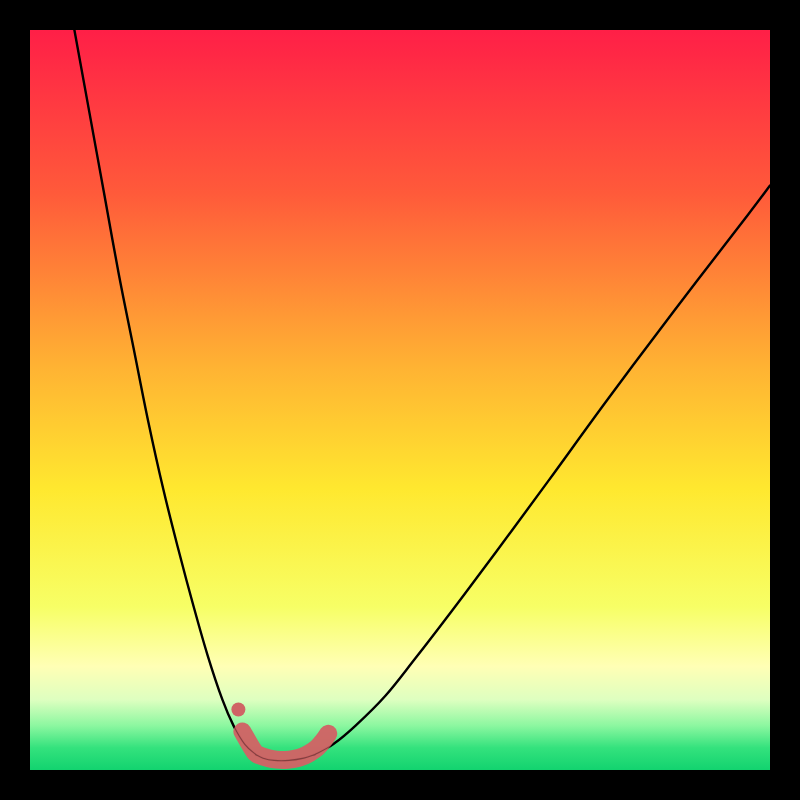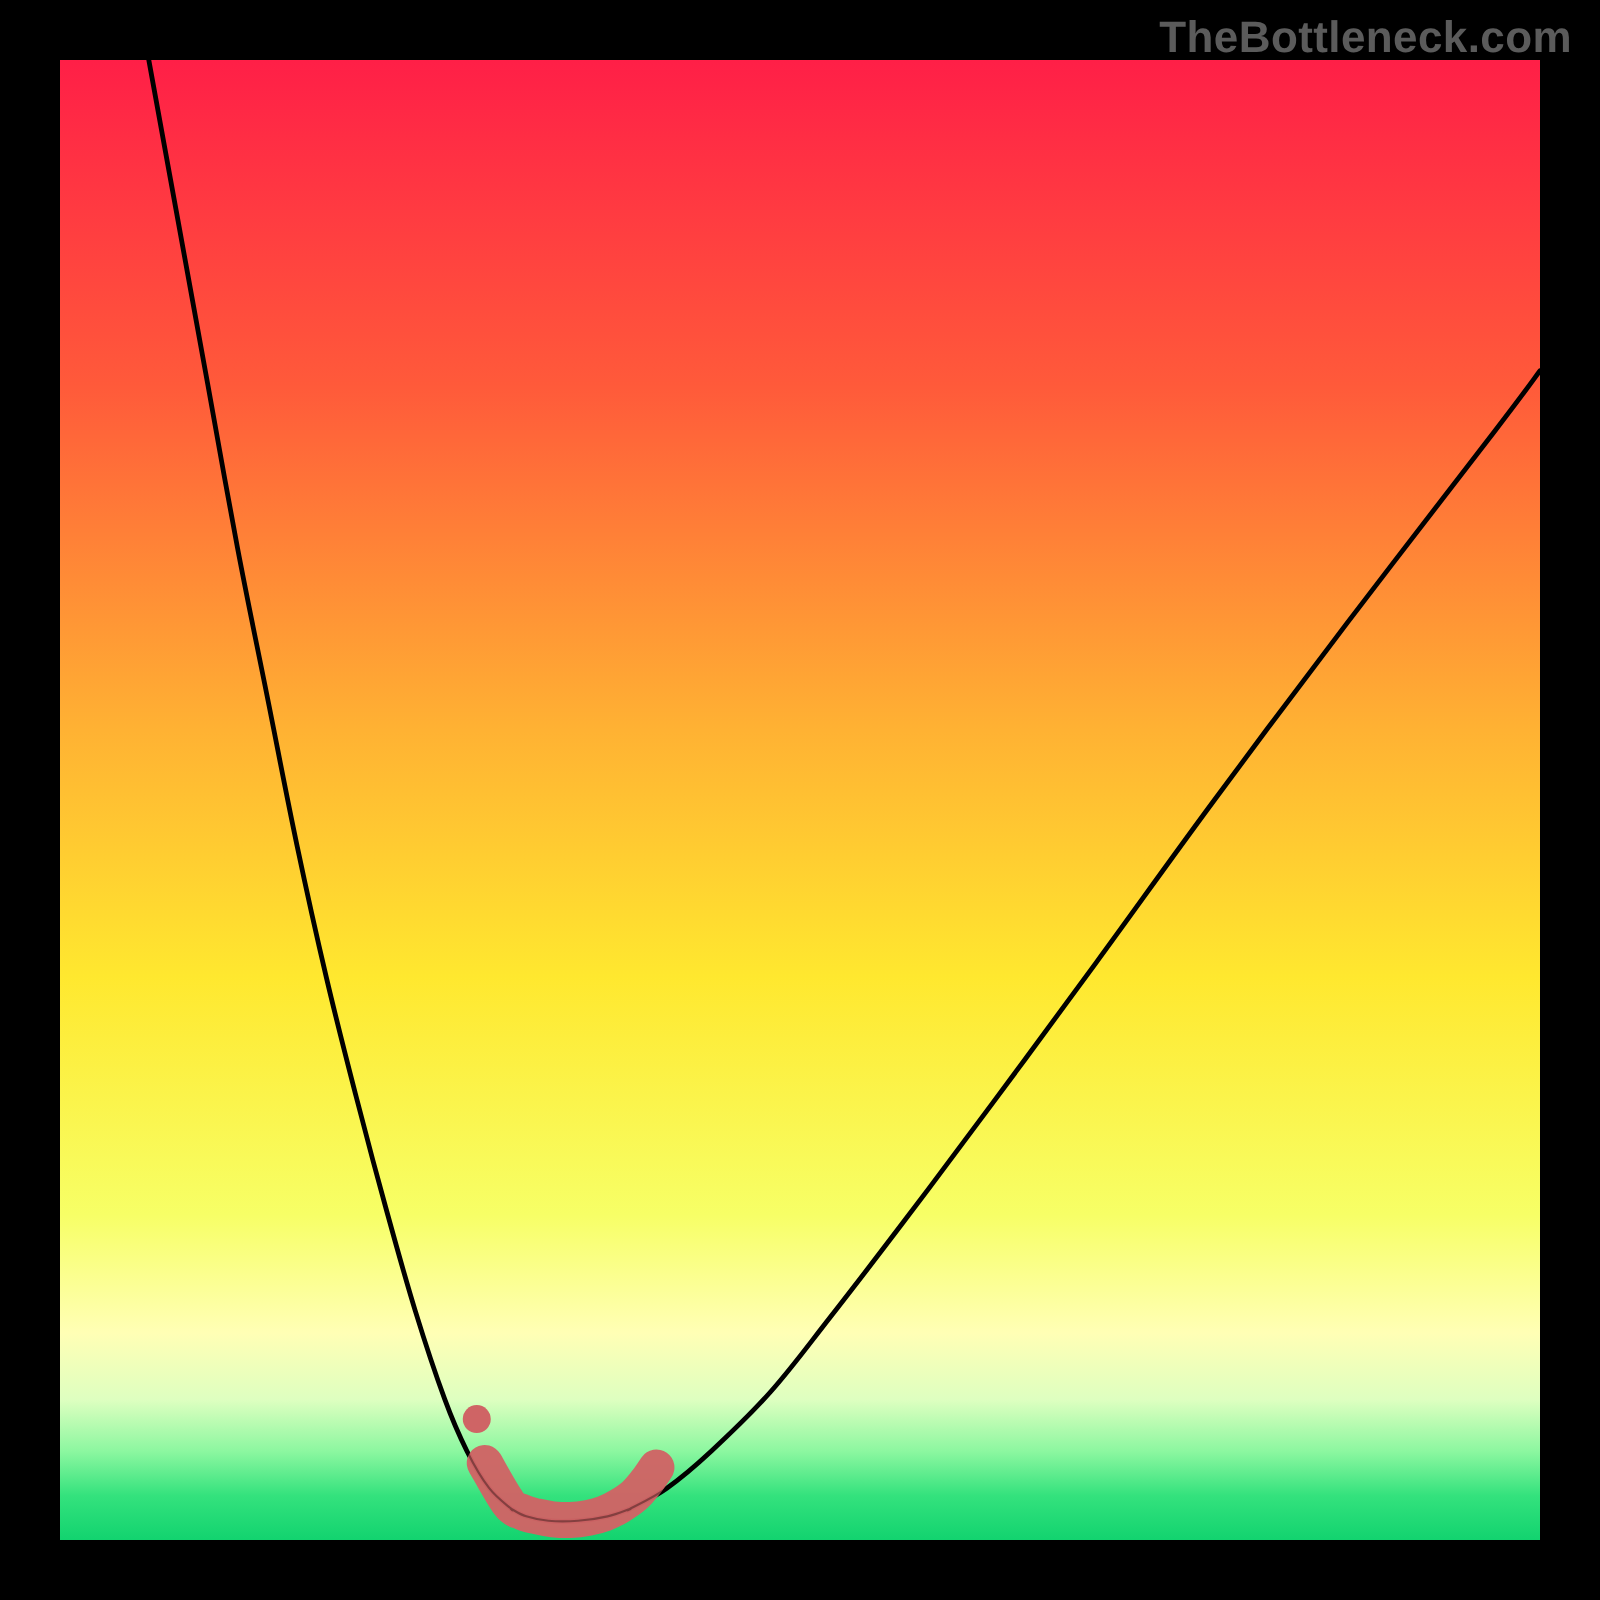--- a/index.html
+++ b/index.html
@@ -30,21 +30,20 @@
   svg {
     position: absolute;
     left: 0;
     top: 0;
   }
 </style>
 </head>
 <body>
 
 <div class="stage">
-  <div class="watermark">TheBottleneck.com</div>
   <svg id="svg-root" width="800" height="800" viewBox="0 0 800 800">
       <defs>
         <linearGradient id="bg-grad" x1="0" y1="0" x2="0" y2="1">
           <stop offset="0%" stop-color="#ff1f47"></stop>
           <stop offset="22%" stop-color="#ff5a3a"></stop>
           <stop offset="45%" stop-color="#ffb133"></stop>
           <stop offset="62%" stop-color="#ffe82f"></stop>
           <stop offset="78%" stop-color="#f7ff66"></stop>
           <stop offset="86%" stop-color="#ffffb5"></stop>
           <stop offset="90.5%" stop-color="#deffc0"></stop>

